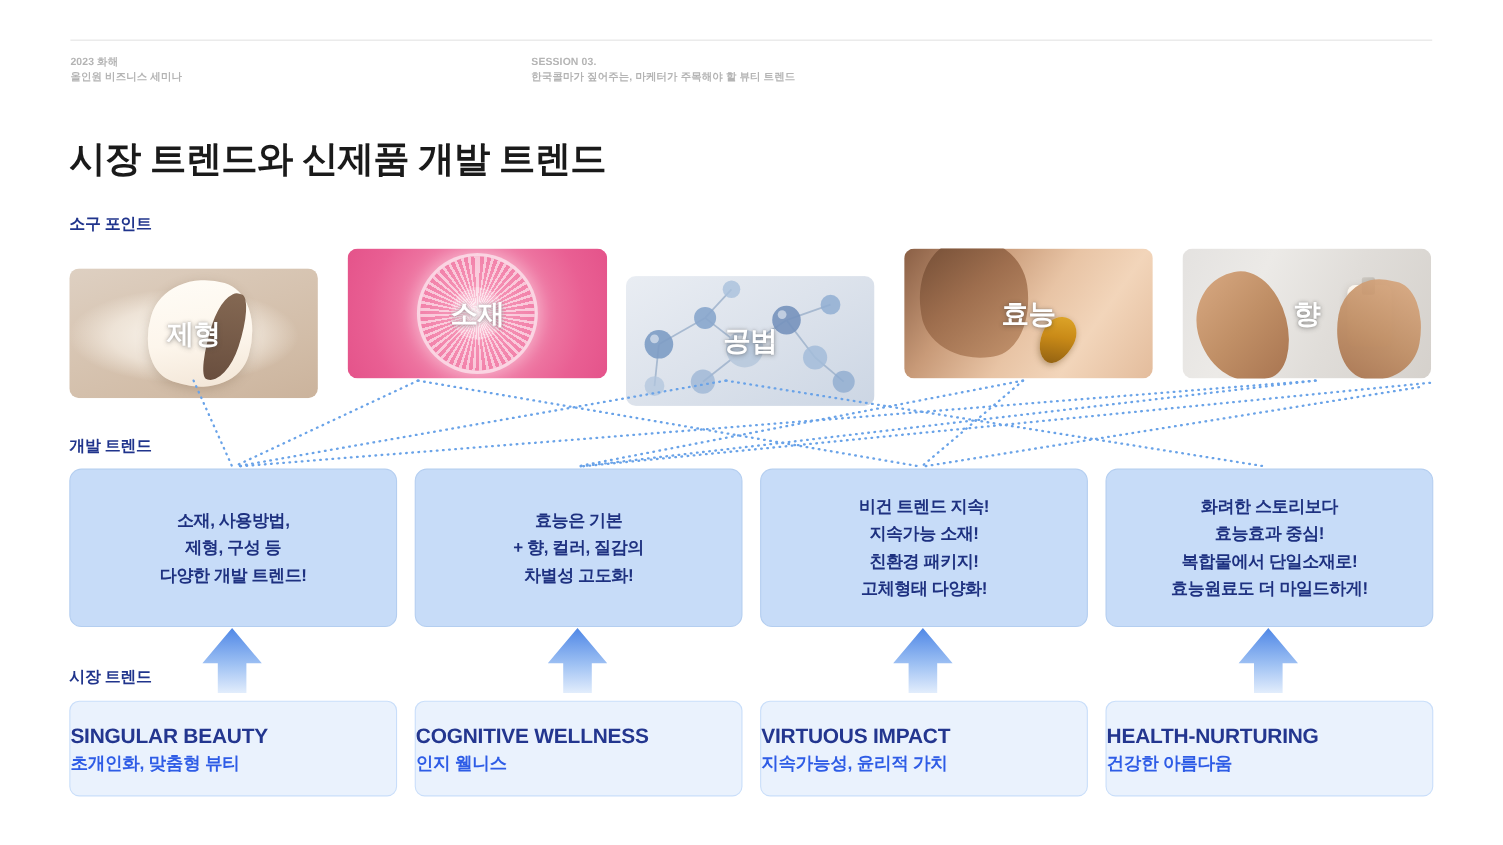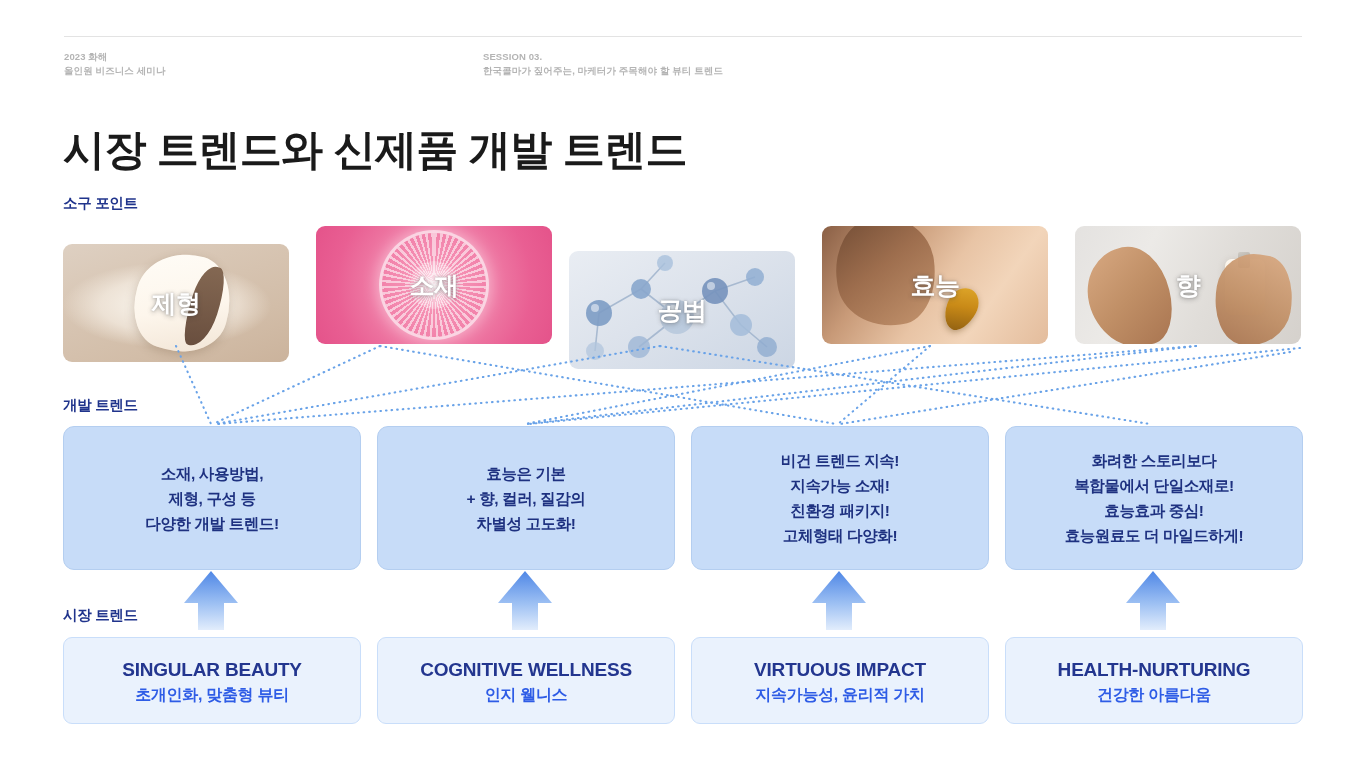--- a/index.html
+++ b/index.html
@@ -49,21 +49,21 @@
   }
   .header-col.left { left: 0; }
   .header-col.right { left: 419px; }
   .header-line { display: block; }
 
   
   .slide-title {
     position: absolute;
     left: 63px;
     top: 122px;
-    font-size: 42px;
+    font-size: 33px;
     font-weight: bold;
     color: #1a1a1a;
     letter-spacing: -0.6px;
     white-space: nowrap;
   }
 
   
   .section-label {
     position: absolute;
     font-size: 14.5px;
@@ -319,21 +319,21 @@
   .mkt-box {
     position: absolute;
     top: 0;
     width: 296px;
     height: 85px;
     background: #eaf2fd;
     border: 1px solid #c9defa;
     border-radius: 9px;
     display: flex;
     flex-direction: column;
-    align-items: center;
+    align-items: flex-start;
     justify-content: center;
     text-align: center;
   }
   .mkt-title {
     font-size: 19px;
     font-weight: bold;
     color: #23368f;
     letter-spacing: -0.2px;
     line-height: 24px;
   }
@@ -467,22 +467,22 @@
       <div class="dev-text">
         <span>비건 트렌드 지속!</span>
         <span>지속가능 소재!</span>
         <span>친환경 패키지!</span>
         <span>고체형태 다양화!</span>
       </div>
     </div>
     <div class="dev-box" style="left:942px;">
       <div class="dev-text">
         <span>화려한 스토리보다</span>
+        <span>효능효과 중심!</span>
         <span>복합물에서 단일소재로!</span>
-        <span>효능효과 중심!</span>
         <span>효능원료도 더 마일드하게!</span>
       </div>
     </div>
   </div>
 
   <svg class="arrows" viewBox="0 0 1366 66" aria-hidden="true">
     <defs>
       <linearGradient id="arrowGrad" x1="0" y1="0" x2="0" y2="1">
         <stop offset="0%" stop-color="#4f87e6"></stop>
         <stop offset="55%" stop-color="#9dc0f3"></stop>

